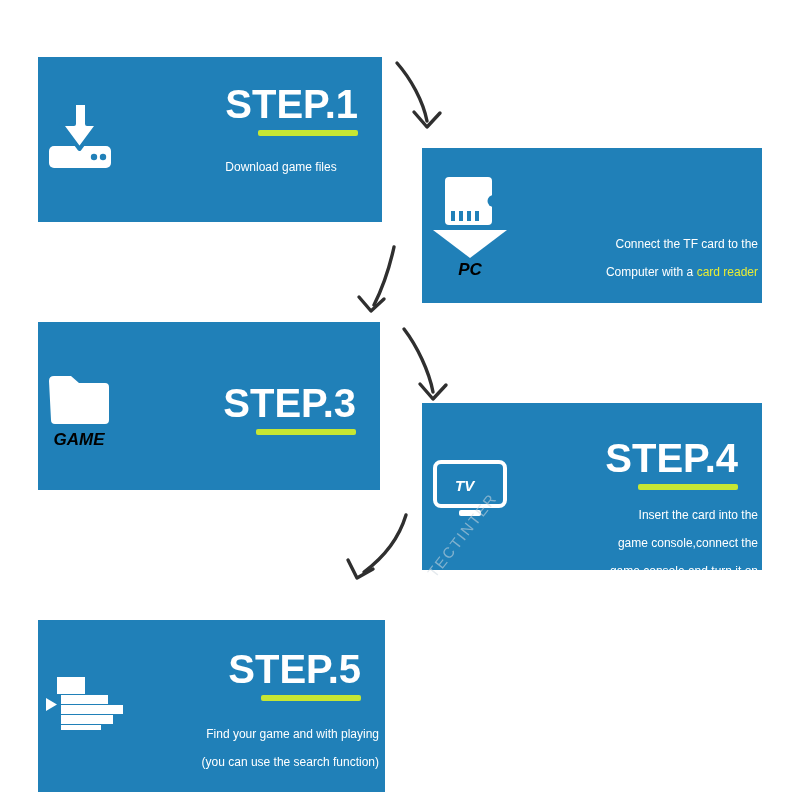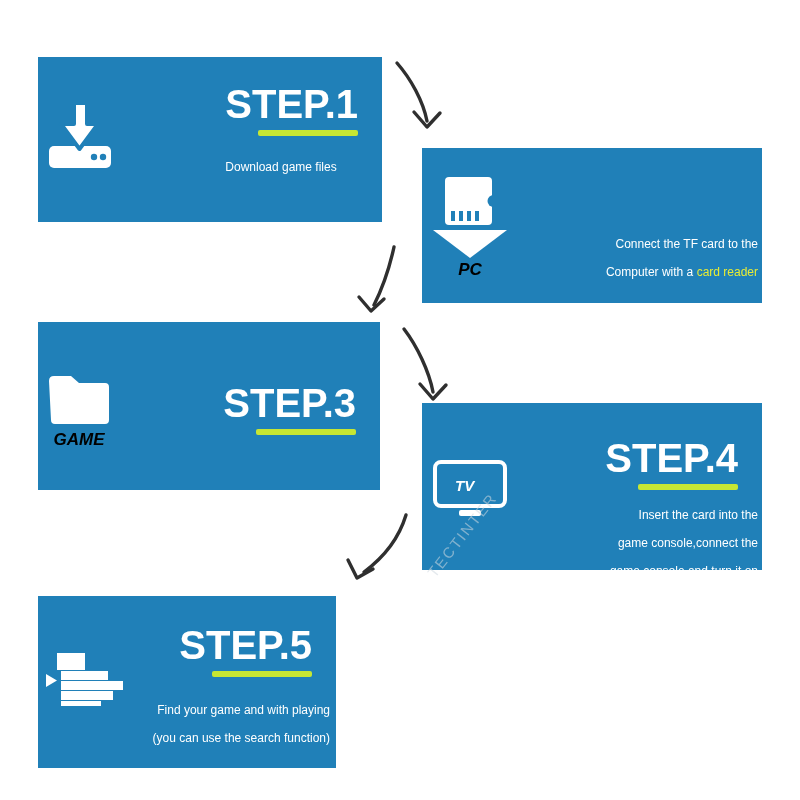--- a/index.html
+++ b/index.html
@@ -5,21 +5,21 @@
   html,body{margin:0;padding:0;background:#fff;}
   #stage{
     position:relative;width:800px;height:800px;background:#ffffff;overflow:hidden;
     font-family:"Liberation Sans",sans-serif;
   }
   .box{position:absolute;background:#2080b8;color:#ffffff;}
   .box1{left:38px;top:57px;width:344px;height:165px;}
   .box2{left:422px;top:148px;width:340px;height:155px;}
   .box3{left:38px;top:322px;width:342px;height:168px;}
   .box4{left:422px;top:403px;width:340px;height:167px;}
-  .box5{left:38px;top:596px;width:298px;height:172px;}
+  .box5{left:38px;top:620px;width:347px;height:172px;}
 
   .title{position:absolute;right:24px;text-align:left;font-weight:bold;font-size:40px;line-height:1.05;letter-spacing:0px;color:#fff;}
   .box1 .title{top:26px;}
   .box2 .title{top:29px;}
   .box3 .title{top:36px;margin-top:24px;}
   .box4 .title{top:34px;margin-left:28px;}
   .box5 .title{top:28px;}
   .underline{display:block;margin-left:auto;margin-top:5px;width:100px;height:6px;background:#c6e633;border-radius:2px;}
 
   .lines{position:absolute;font-weight:normal;font-size:12px;line-height:28px;color:#fff;}

